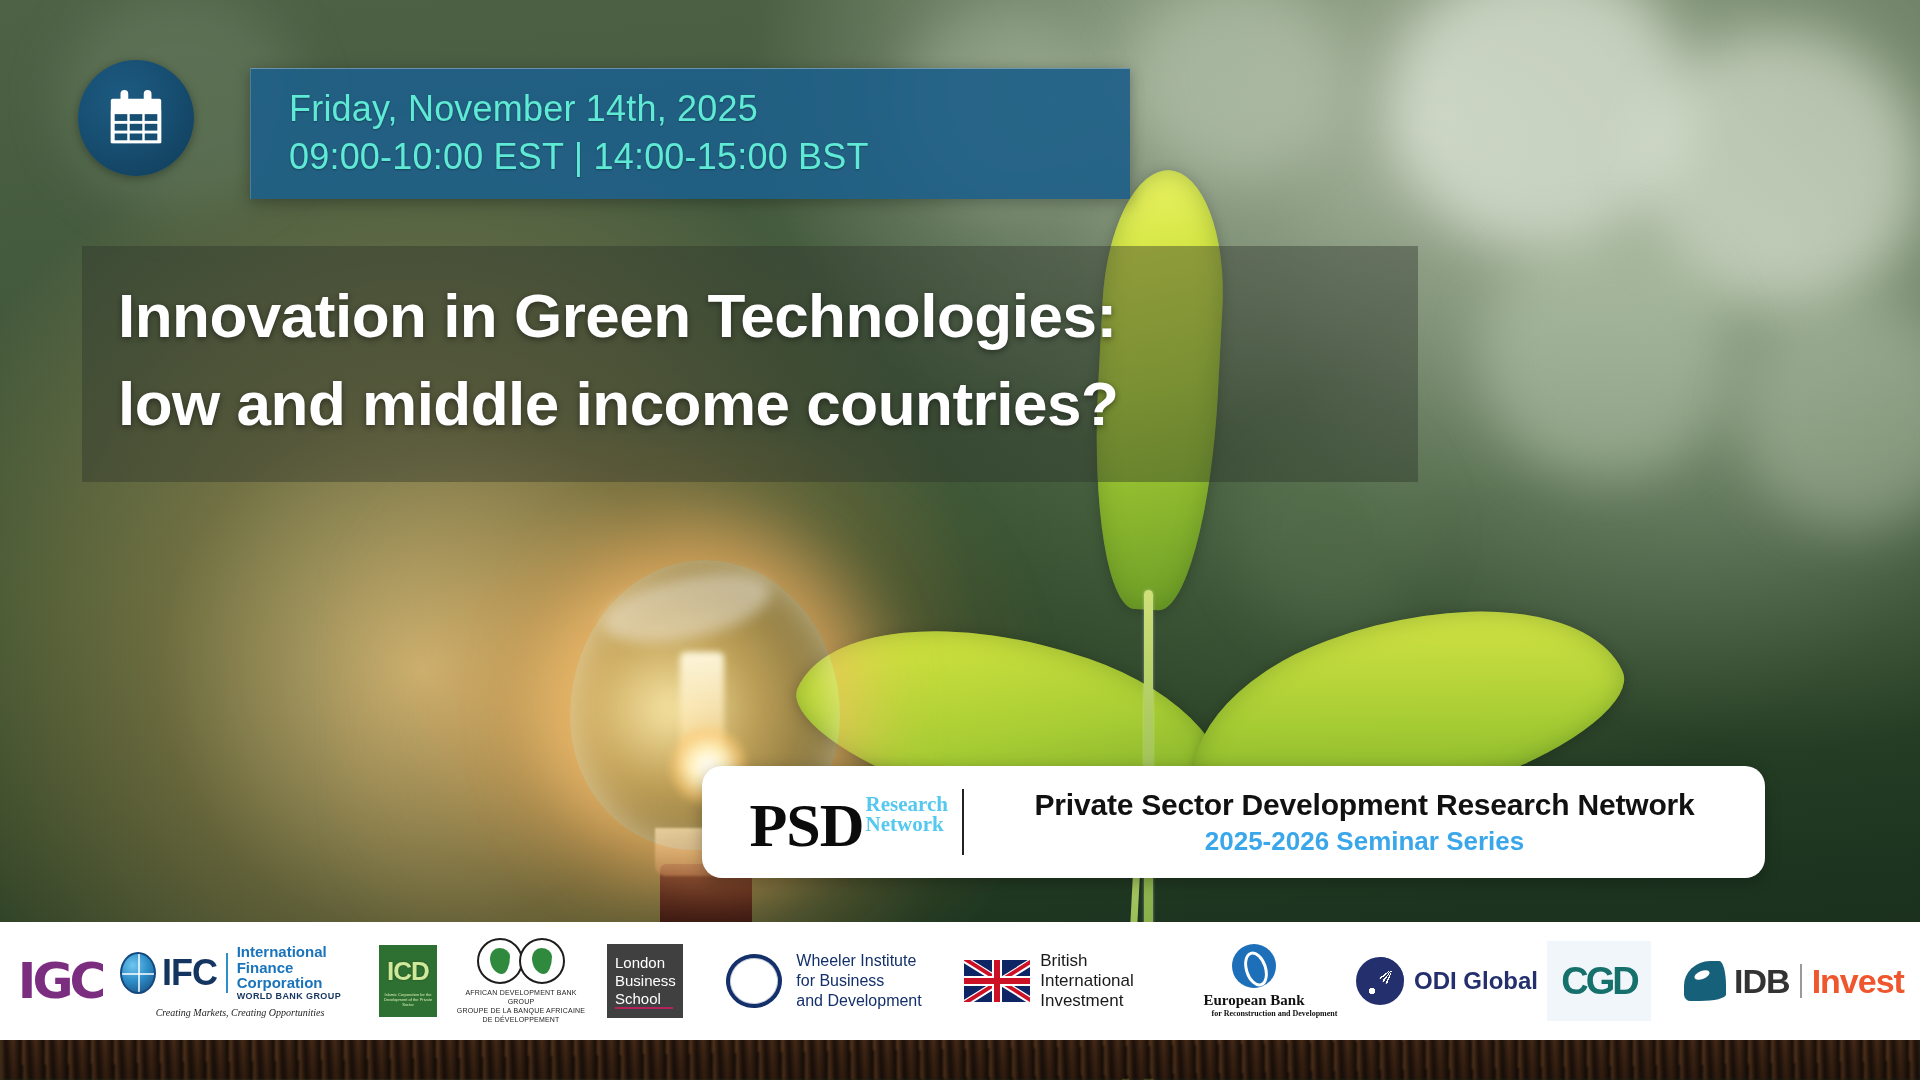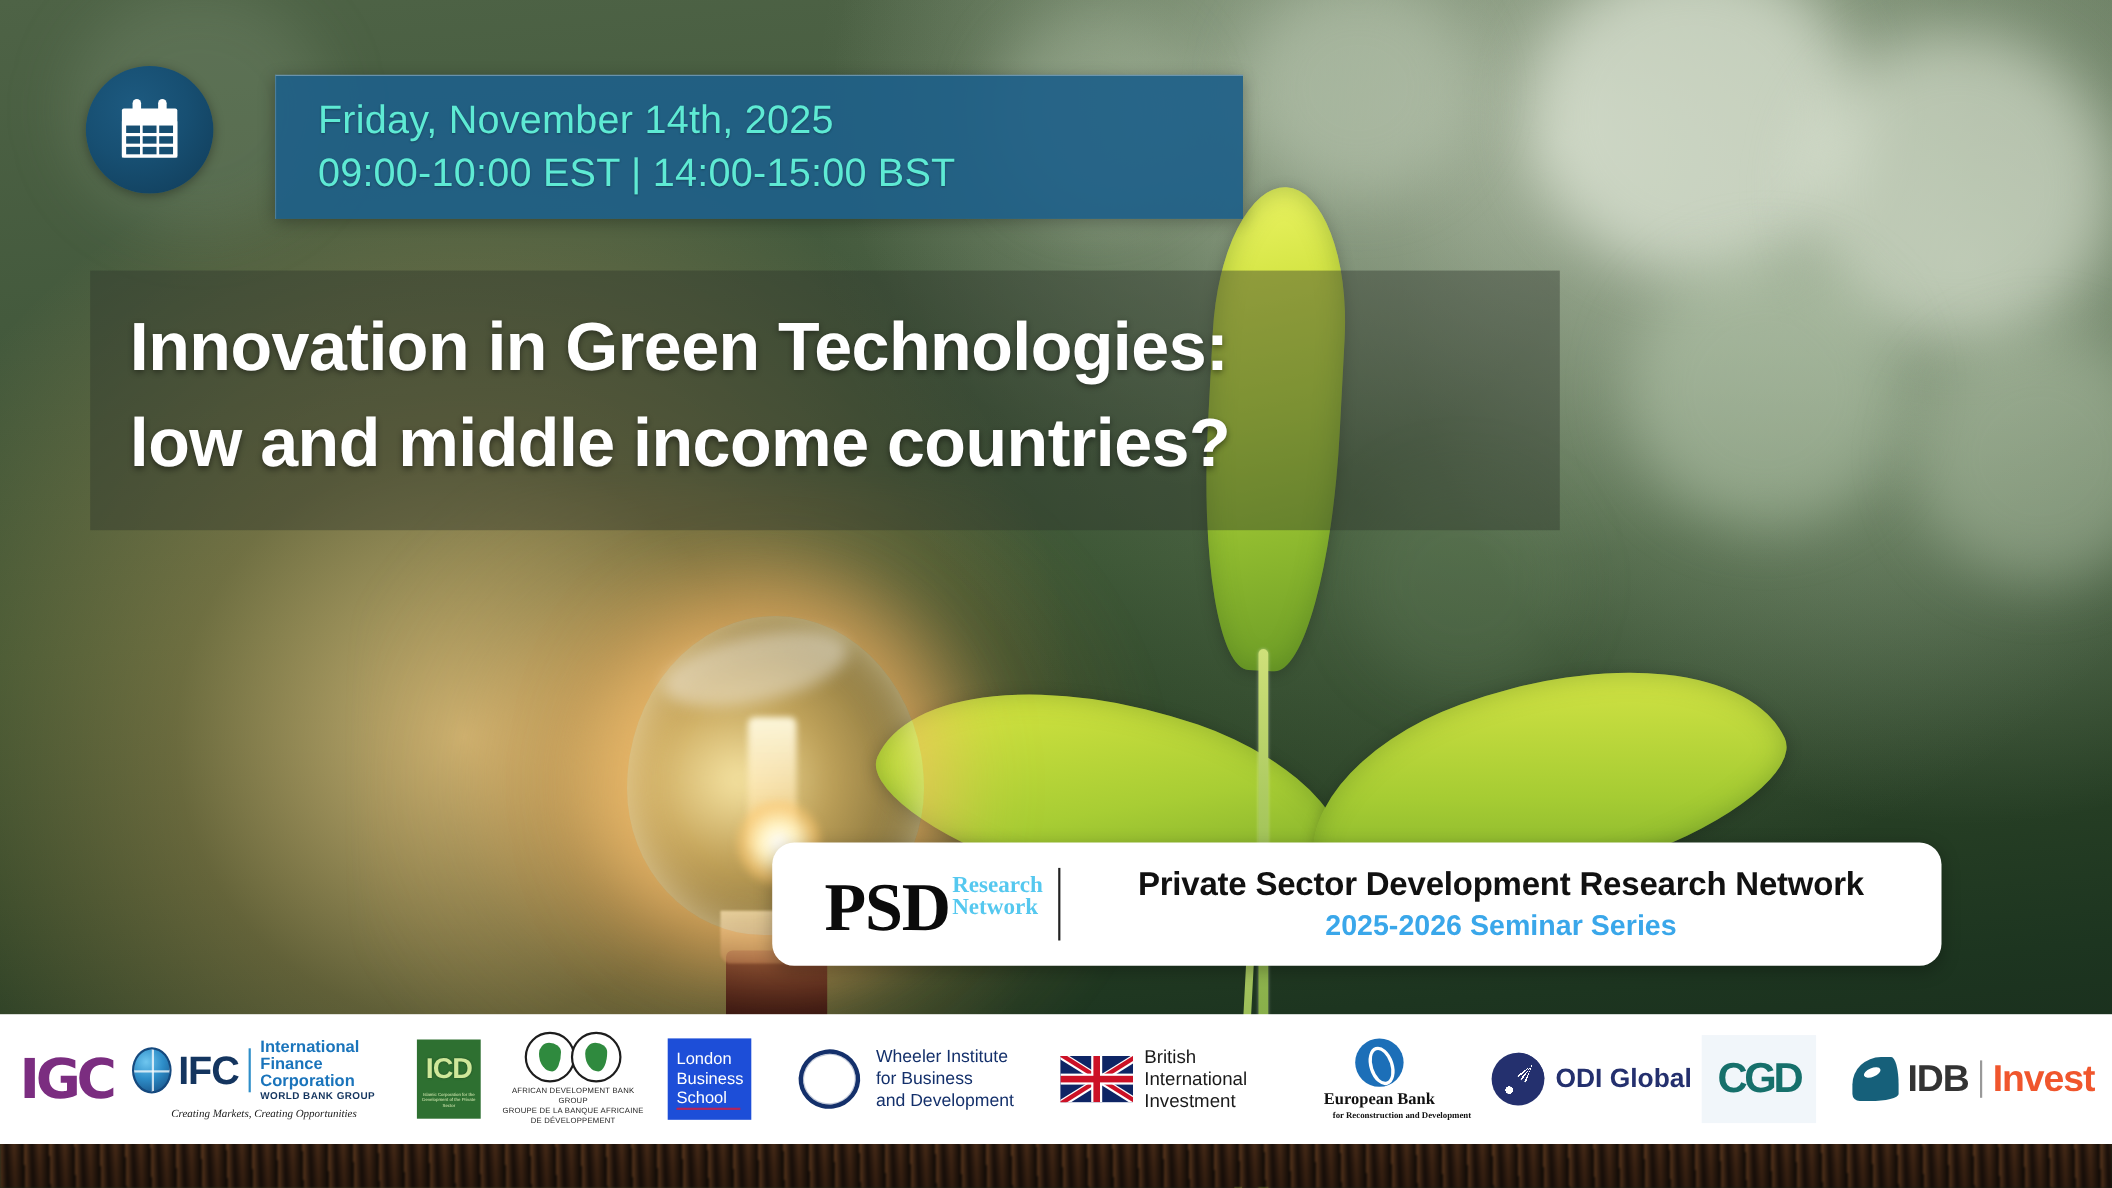--- a/index.html
+++ b/index.html
@@ -148,21 +148,21 @@
 
   .afdb-wrap { display:flex; flex-direction:column; align-items:center; }
   .afdb-seals { display:flex; }
   .seal { width:46px; height:46px; border-radius:50%; border:2px solid #1d1d1d; background:#fff;
           position:relative; display:flex; align-items:center; justify-content:center; }
   .seal + .seal { margin-left:-4px; }
   .africa { width:20px; height:26px; background:#2f8a3e;
             border-radius:46% 54% 40% 60%/38% 32% 68% 62%; }
   .afdb-txt { font-size:7px; color:#222; text-align:center; line-height:9px; margin-top:4px; letter-spacing:.2px; }
 
-  .lbs-box { width:76px; height:74px; background:#1d4ed8; display:flex; flex-direction:column;
+  .lbs-box { width:76px; height:74px; background:#404040; display:flex; flex-direction:column;
              justify-content:center; padding-left:8px; position:relative; }
   .lbs-txt { color:#fff; font-size:15px; line-height:18px; }
   .lbs-rule { position:absolute; left:8px; bottom:9px; width:58px; height:2px; background:#b4245a; }
 
   .wheeler-wrap { display:flex; align-items:center; }
   .wheeler-o { width:56px; height:54px; border-radius:50%; border:4px solid #14306b;
                transform:rotate(-8deg); margin-right:14px;
                box-shadow:inset 0 0 0 1px rgba(20,48,107,.25); }
   .wheeler-txt { color:#14306b; font-size:16px; line-height:20px; }
 

